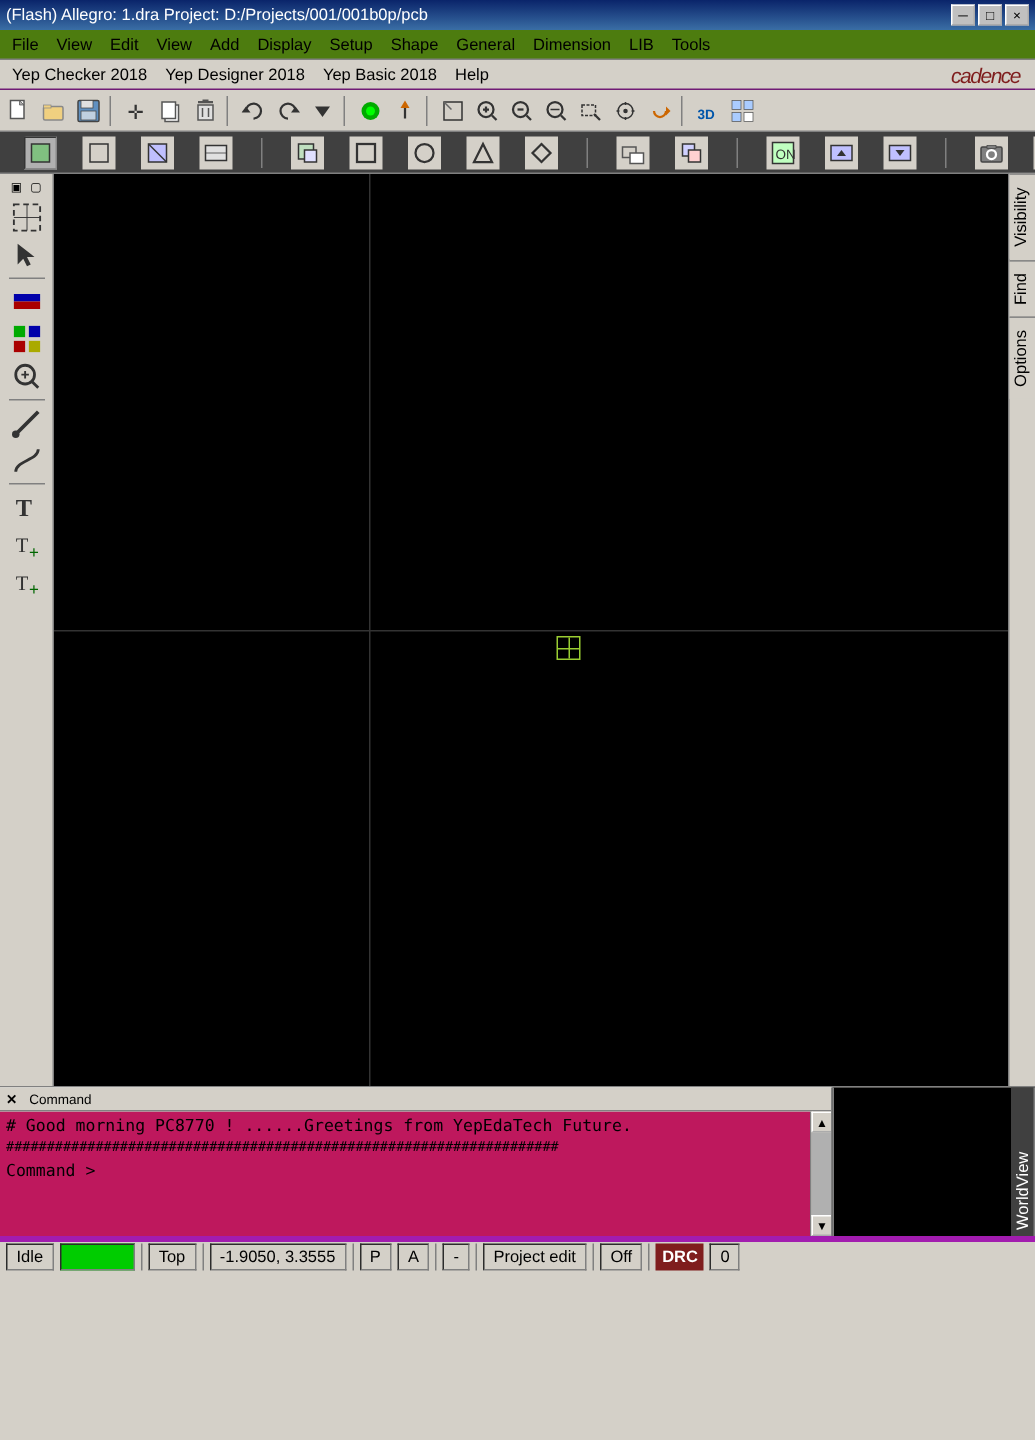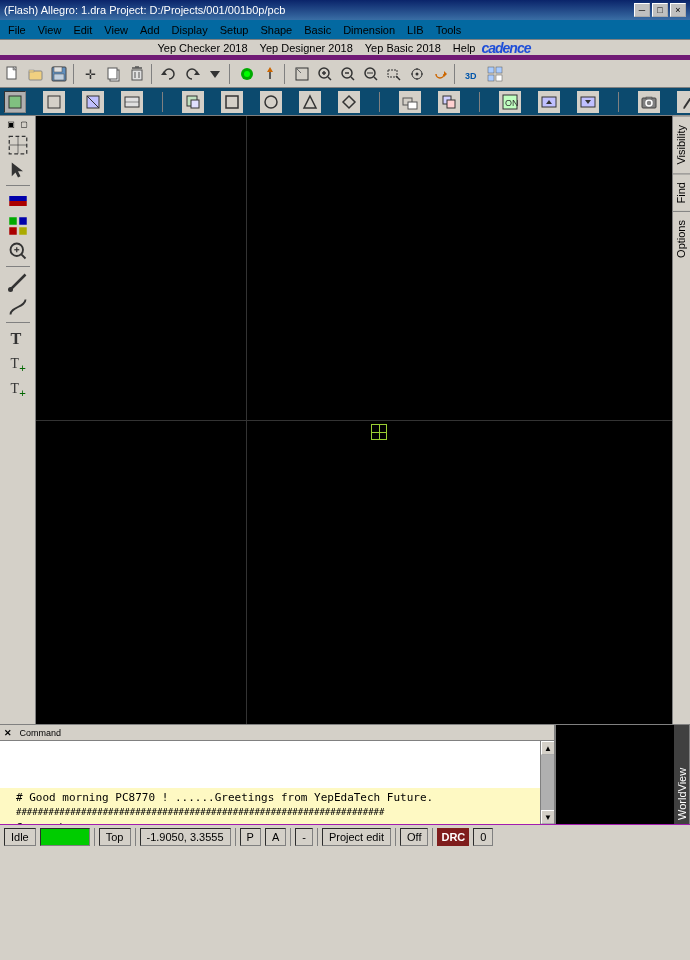--- a/index.html
+++ b/index.html
@@ -22,21 +22,21 @@
       width: 16px; height: 14px;
       background: #c0c0c0;
       border: 1px outset #fff;
       font-size: 9px;
       display: flex; align-items: center; justify-content: center;
       cursor: pointer; color: #000;
     }
 
     
     #menu-bar {
-      background: #0369a1;
+      background: #4d7c0f;
       height: 20px;
       display: flex;
       align-items: center;
       border-bottom: 1px solid #808080;
       padding: 0 2px;
     }
     .menu-item {
       padding: 2px 6px;
       font-size: 11px;
       cursor: pointer;
@@ -44,38 +44,38 @@
       display: flex;
       align-items: center;
     }
 
     
     #secondary-menu-bar {
       background: #d4d0c8;
       height: 20px;
       display: flex;
       align-items: center;
-      border-bottom: 5px solid #701a75;
+      border-bottom: 1px solid #701a75;
       padding: 0 2px;
-      justify-content: center;
+      justify-content: space-between;
     }
     #secondary-left { display: flex; align-items: center; }
     .sec-menu-item {
       padding: 2px 6px;
       font-size: 11px;
       cursor: pointer;
       height: 100%;
       display: flex;
       align-items: center;
     }
     #cadence-logo {
-      color: #1d4ed8;
+      color: #7f1d1d;
       font-size: 14px;
       font-style: italic;
-      font-weight: bold;
+      font-weight: normal;
       padding-right: 8px;
       letter-spacing: -1px;
     }
 
     
     .toolbar {
       background: #d4d0c8;
       height: 28px;
       display: flex;
       align-items: center;
@@ -89,26 +89,26 @@
       border: 1px solid transparent;
       display: flex; align-items: center; justify-content: center;
       cursor: pointer;
       font-size: 10px;
       flex-shrink: 0;
     }
     .tb-sep { width: 4px; height: 20px; border-left: 1px solid #808080; margin: 0 2px; }
 
     
     #toolbar2 {
-      background: #0c4a6e;
+      background: #404040;
       height: 28px;
       display: flex;
       align-items: center;
       border-bottom: 1px solid #808080;
-      padding: 1px 4px;
+      padding: 1px 16px;
       gap: 17px;
     }
 
     
     #main-layout {
       display: flex;
       flex-direction: row;
       height: calc(960px - 20px - 20px - 20px - 28px - 28px - 100px - 24px);
     }
 
@@ -223,26 +223,25 @@
       height: 16px;
       padding: 0 2px;
     }
     .console-btn {
       font-size: 9px;
       padding: 0 2px;
       cursor: pointer;
     }
     #console-text {
       flex: 1;
-      background: #fef9c3;
-      padding: 2px 16px;
+      background: #be185d;
+      padding: 2px 4px;
       font-size: 11px;
       font-family: monospace;
       overflow: hidden;
-      margin-top: 47px;
     }
     #console-text .line { line-height: 15px; }
     #console-scroll {
       width: 14px;
       background: #d4d0c8;
       border-left: 1px solid #808080;
       display: flex;
       flex-direction: column;
     }
     .scroll-btn {
@@ -275,21 +274,21 @@
       width: 16px;
       align-self: flex-end;
       height: 100%;
       border-left: 1px solid #808080;
     }
 
     
     #status-bar {
       height: 24px;
       background: #d4d0c8;
-      border-top: 1px solid #a21caf;
+      border-top: 4px solid #a21caf;
       display: flex;
       align-items: center;
       padding: 0 4px;
       gap: 4px;
       font-size: 11px;
       text-align: right;
     }
     .status-item {
       padding: 0 6px;
       height: 18px;
@@ -330,21 +329,21 @@
 
 <div id="menu-bar">
   <span class="menu-item">File</span>
   <span class="menu-item">View</span>
   <span class="menu-item">Edit</span>
   <span class="menu-item">View</span>
   <span class="menu-item">Add</span>
   <span class="menu-item">Display</span>
   <span class="menu-item">Setup</span>
   <span class="menu-item">Shape</span>
-  <span class="menu-item">Basic</span>
+  <span class="menu-item">General</span>
   <span class="menu-item">Dimension</span>
   <span class="menu-item">LIB</span>
   <span class="menu-item">Tools</span>
 </div>
 
 <div id="secondary-menu-bar">
   <div id="secondary-left">
     <span class="sec-menu-item">Yep Checker 2018</span>
     <span class="sec-menu-item">Yep Designer 2018</span>
     <span class="sec-menu-item">Yep Basic 2018</span>

